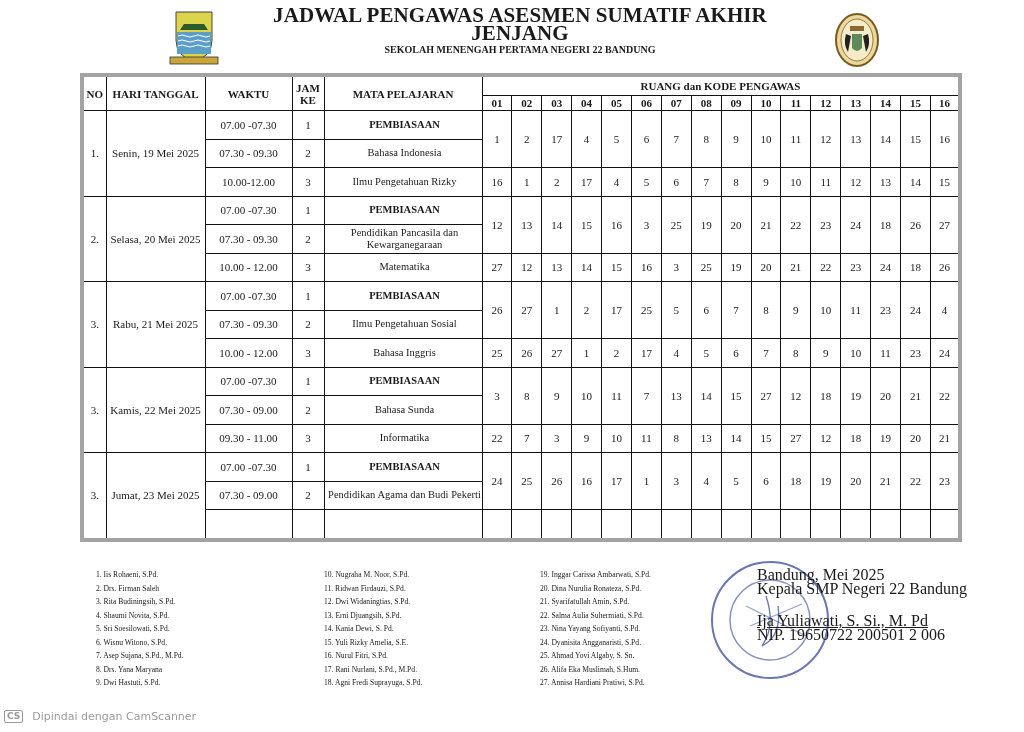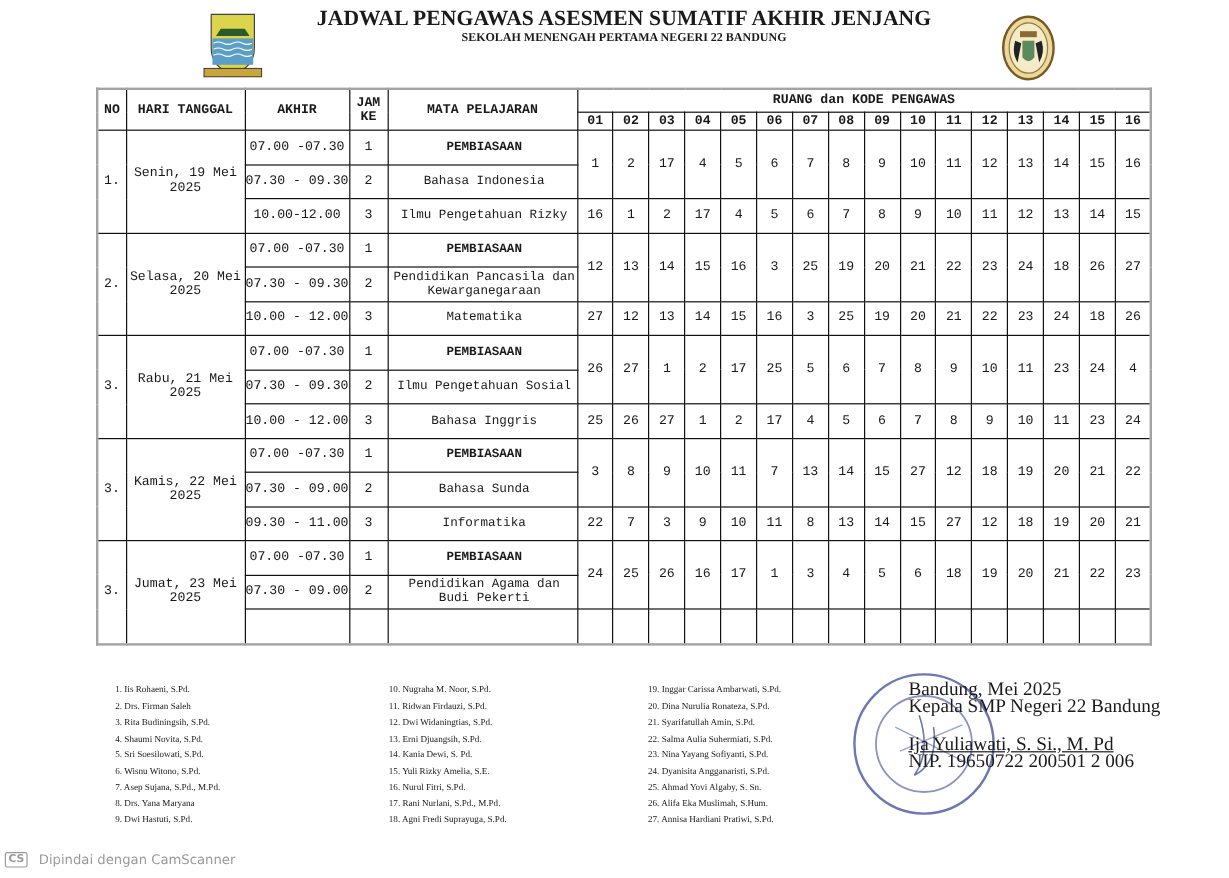--- a/index.html
+++ b/index.html
@@ -2,31 +2,30 @@
 <html><head>
 <meta charset="utf-8">
 <style>
   html, body { margin: 0; padding: 0; }
   body {
     width: 1024px; height: 732px; background: #ffffff; position: relative; overflow: hidden;
     font-family: "Liberation Serif", "DejaVu Serif", serif; color: #1a1a1a;
   }
   .header { position: absolute; left: 0; top: 0; width: 1024px; height: 72px; }
   .titles { position: absolute; left: 260px; width: 520px; top: 6px; text-align: center; }
-  .t1 { font-weight: bold; font-size: 18px; letter-spacing: 0.1px; line-height: 18px; }
+  .t1 { font-weight: bold; font-size: 21px; letter-spacing: 0.1px; line-height: 18px; }
   .t2 { font-weight: bold; font-size: 10px; line-height: 16px; }
   .t3 { font-weight: bold; font-size: 12.5px; line-height: 16px; }
   .logo-left { position: absolute; left: 168px; top: 10px; width: 52px; height: 56px; }
   .logo-right { position: absolute; left: 834px; top: 12px; width: 46px; height: 56px; }
 
   table.sched {
     position: absolute; left: 80px; top: 73px; width: 878px;
     border-collapse: collapse; table-layout: fixed;
-    border: 2px solid #a3a3a3;
-    font-family: Liberation Mono, monospace;
+    border: 4px solid #a3a3a3;
   }
   table.sched td, table.sched th {
     border: 1.6px solid #111; padding: 0; text-align: center; vertical-align: middle;
     font-size: 11px; overflow: hidden;
   }
   table.sched th { font-weight: bold; font-size: 11px; line-height: 12px; }
   .hdr1 th { height: 18px; }
   .hdr2 th { height: 14px; font-size: 10.5px; }
   .slot td { height: 27.5px; }
   .subj { text-align: right; padding-left: 3px !important; font-size: 10.5px !important; line-height: 12px; }
@@ -78,21 +77,21 @@
       <col style="width:99px">
       <col style="width:87px">
       <col style="width:32px">
       <col style="width:158px">
     <col span="16" style="width:29.9px">
   </colgroup>
   <thead>
     <tr class="hdr1">
       <th rowspan="2">NO</th>
       <th rowspan="2">HARI TANGGAL</th>
-      <th rowspan="2">AKHIR</th>
+      <th rowspan="2">WAKTU</th>
       <th rowspan="2">JAM KE</th>
       <th rowspan="2">MATA PELAJARAN</th>
       <th colspan="16">RUANG dan KODE PENGAWAS</th>
     </tr>
     <tr class="hdr2" id="room-header-row">
         <th>01</th>
         <th>02</th>
         <th>03</th>
         <th>04</th>
         <th>05</th>

